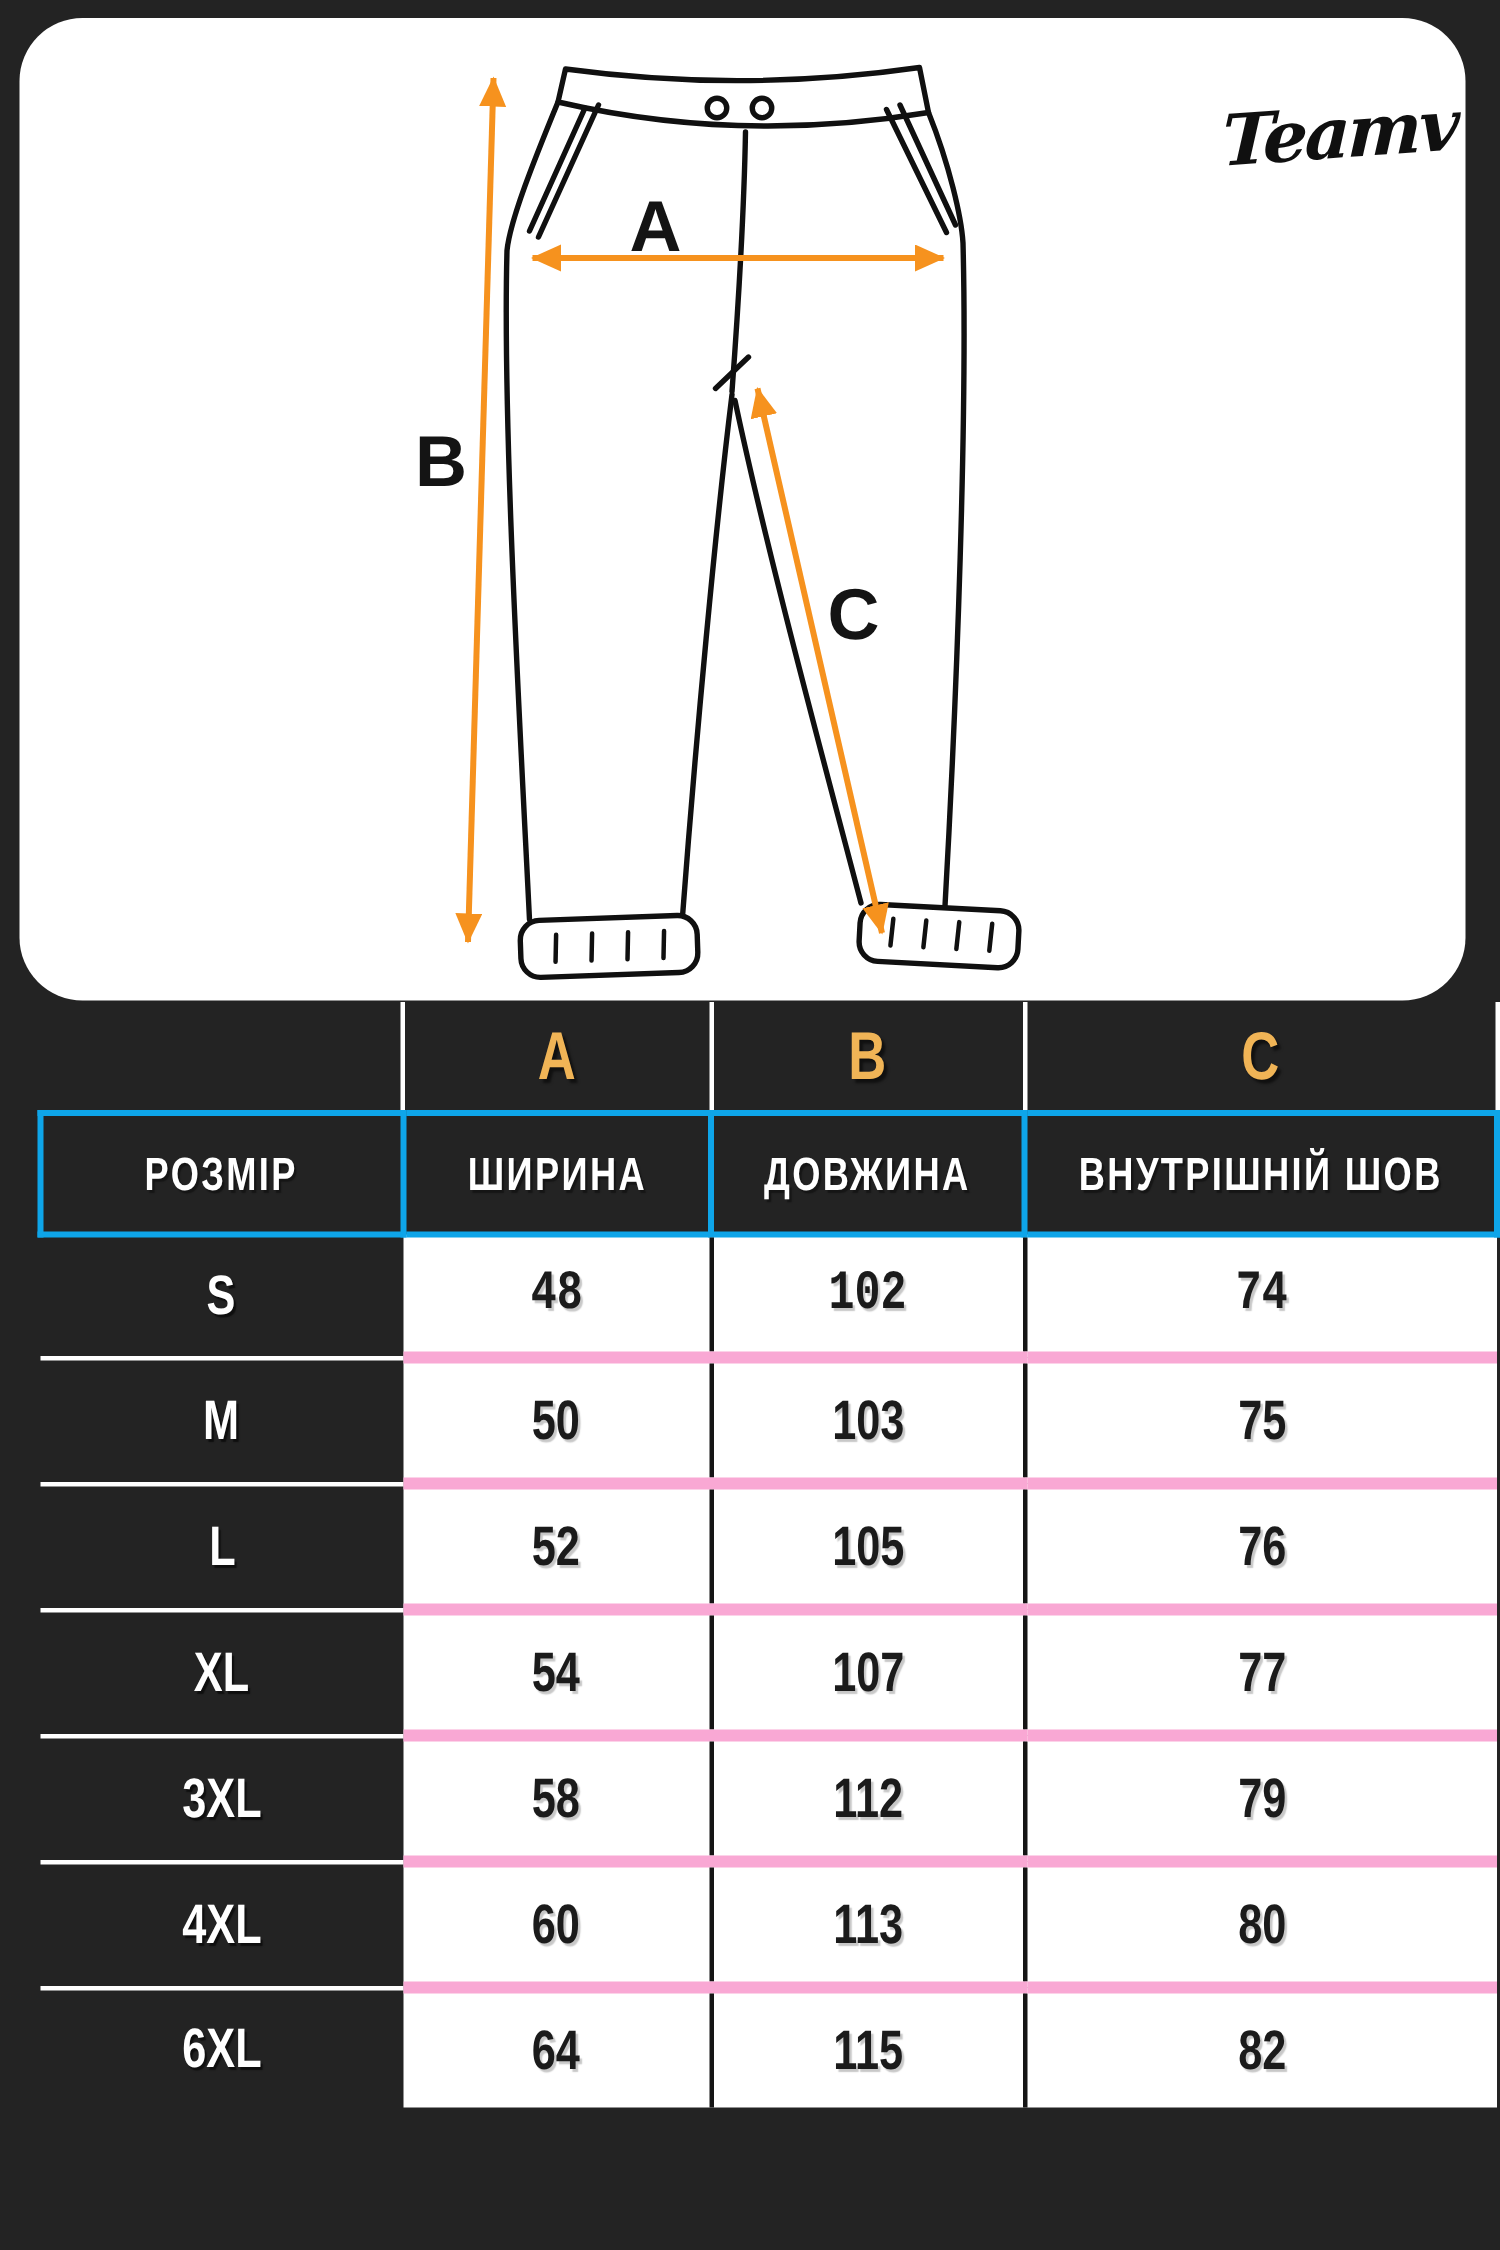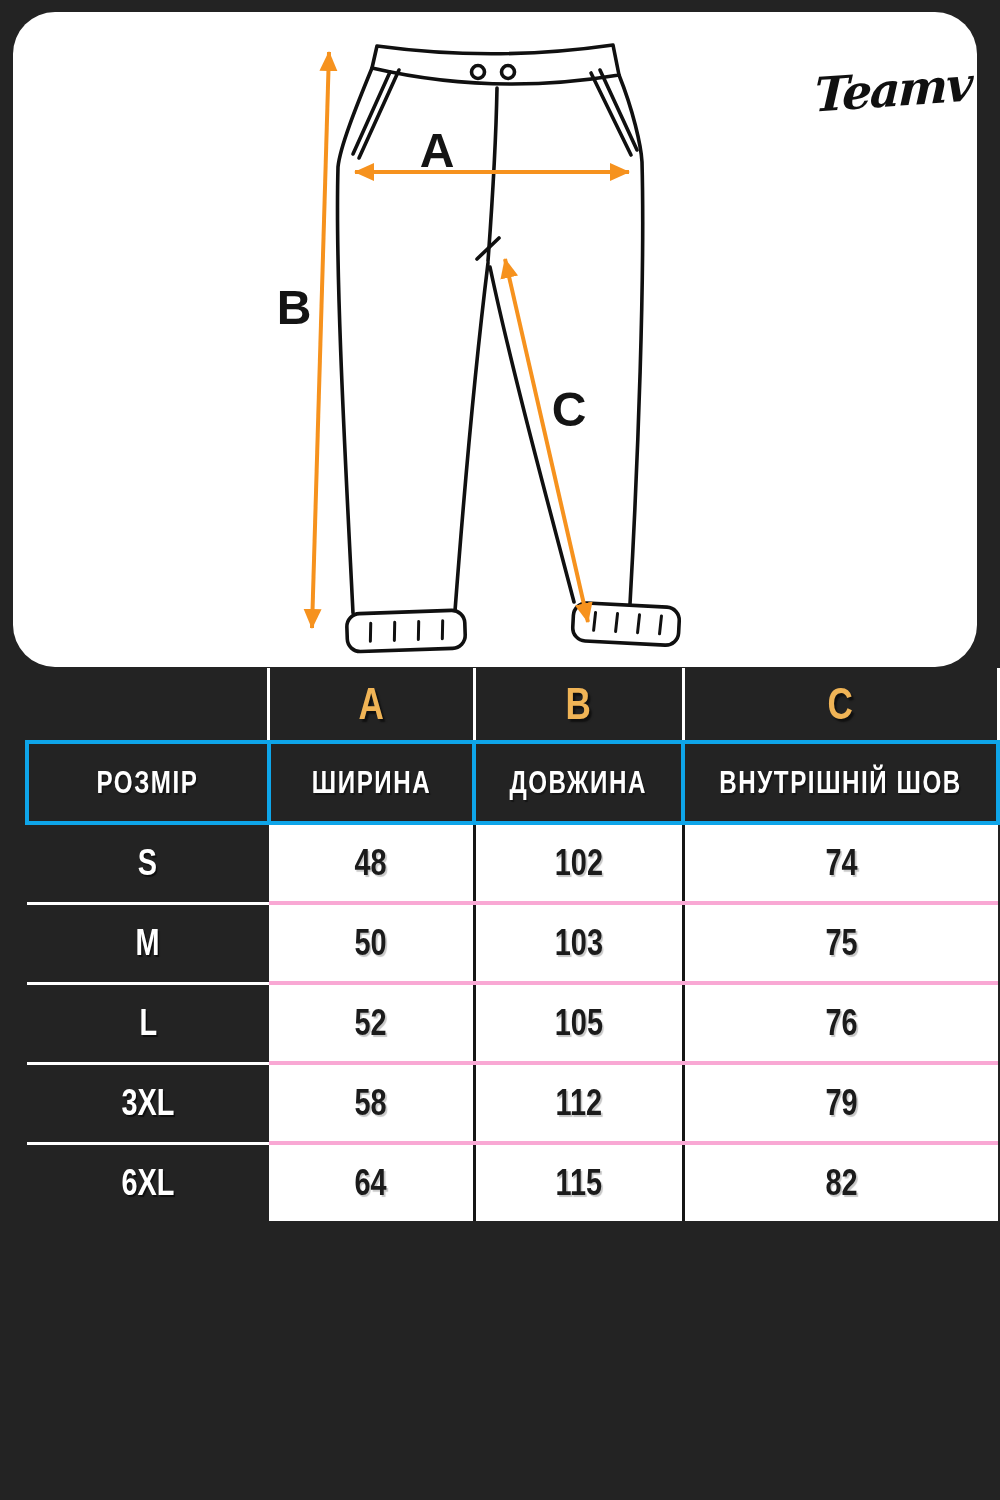--- a/index.html
+++ b/index.html
@@ -19,22 +19,22 @@
 
   tr.letters td{height:72px;background:transparent;}
   tr.letters td.c-a{border-left:3px solid #fff;border-right:3px solid #fff;}
   tr.letters td.c-b{border-right:3px solid #fff;}
   tr.letters td.c-c{border-right:3px solid #fff;}
 
   tr.hdr th{height:77px;border:4px solid #0ea5e9;background:transparent;}
 
   tr.data td{height:76px;}
   tr.data td.size{background:transparent;border-top:3px solid #ffffff;}
-  tr.data td.val{background:#ffffff;border-top:4px solid #f9a8d4;}
-  tr.data.first td.val{border-top:3px solid #b91c1c;}
+  tr.data td.val{background:#ffffff;border-top:8px solid #f9a8d4;}
+  tr.data.first td.val{border-top:3px solid #b91c1c;font-family:Liberation Mono, monospace;}
   tr.data td.vb,tr.data td.vc{border-left:3px solid #151515;}
 
   
   .t{display:inline-block;transform:scaleX(.78);transform-origin:center;white-space:nowrap;}
   .letter-txt{font-size:45px;font-weight:bold;color:#F0B456;text-shadow:3px 3px 2px rgba(0,0,0,.55);}
   .hdr-txt{font-size:31px;font-weight:bold;color:#ffffff;letter-spacing:2px;text-shadow:2px 2px 1px rgba(0,0,0,.4);}
   .size-txt{font-size:37px;font-weight:bold;color:#ffffff;text-shadow:2px 2px 1px rgba(0,0,0,.6);}
   .num-txt{font-size:37px;font-weight:bold;color:#1b1b1b;text-shadow:2px 2px 1px rgba(0,0,0,.22);}
 </style>
 </head>
@@ -130,24 +130,36 @@
     <td class="val vb"><span class="t num-txt">103</span></td>
     <td class="val vc"><span class="t num-txt">75</span></td>
   </tr>
   <tr class="data">
     <td class="size"><span class="t size-txt">L</span></td>
     <td class="val va"><span class="t num-txt">52</span></td>
     <td class="val vb"><span class="t num-txt">105</span></td>
     <td class="val vc"><span class="t num-txt">76</span></td>
   </tr>
   <tr class="data">
+    <td class="size"><span class="t size-txt">XL</span></td>
+    <td class="val va"><span class="t num-txt">54</span></td>
+    <td class="val vb"><span class="t num-txt">107</span></td>
+    <td class="val vc"><span class="t num-txt">77</span></td>
+  </tr>
+  <tr class="data">
     <td class="size"><span class="t size-txt">3XL</span></td>
     <td class="val va"><span class="t num-txt">58</span></td>
     <td class="val vb"><span class="t num-txt">112</span></td>
     <td class="val vc"><span class="t num-txt">79</span></td>
+  </tr>
+  <tr class="data">
+    <td class="size"><span class="t size-txt">4XL</span></td>
+    <td class="val va"><span class="t num-txt">60</span></td>
+    <td class="val vb"><span class="t num-txt">113</span></td>
+    <td class="val vc"><span class="t num-txt">80</span></td>
   </tr>
   <tr class="data">
     <td class="size"><span class="t size-txt">6XL</span></td>
     <td class="val va"><span class="t num-txt">64</span></td>
     <td class="val vb"><span class="t num-txt">115</span></td>
     <td class="val vc"><span class="t num-txt">82</span></td>
   </tr>
 </tbody>
   </table>
 

